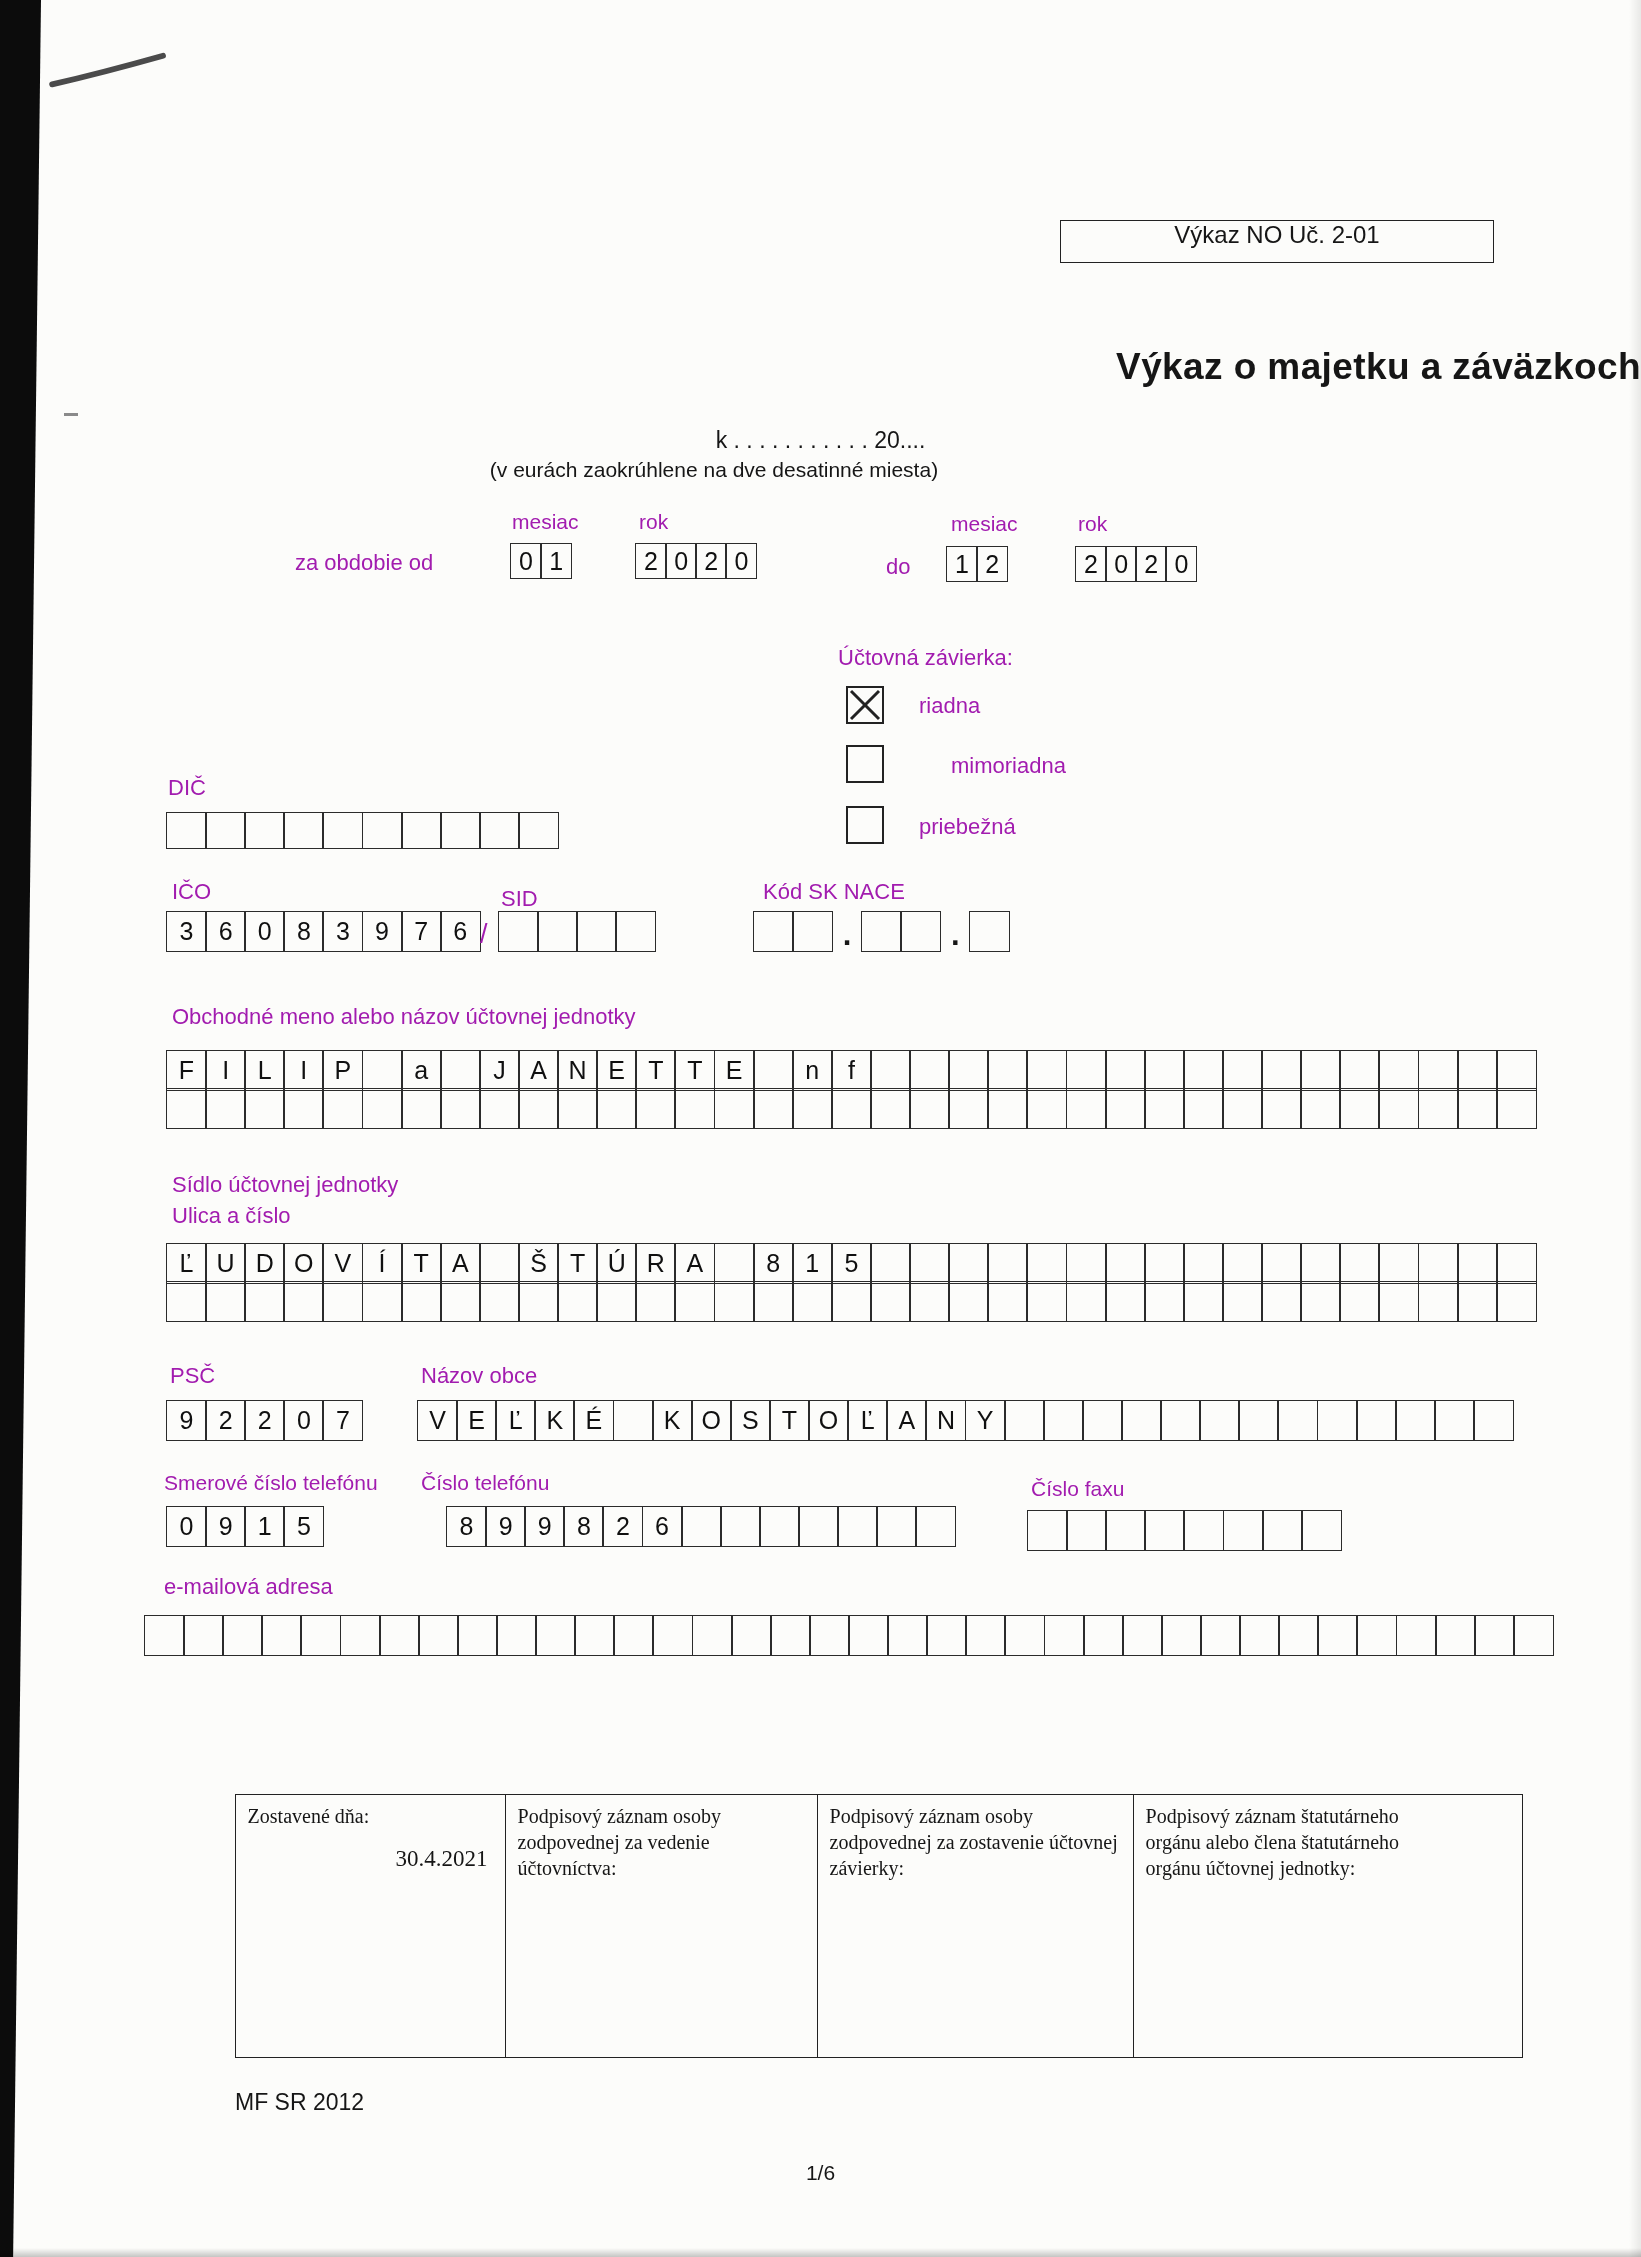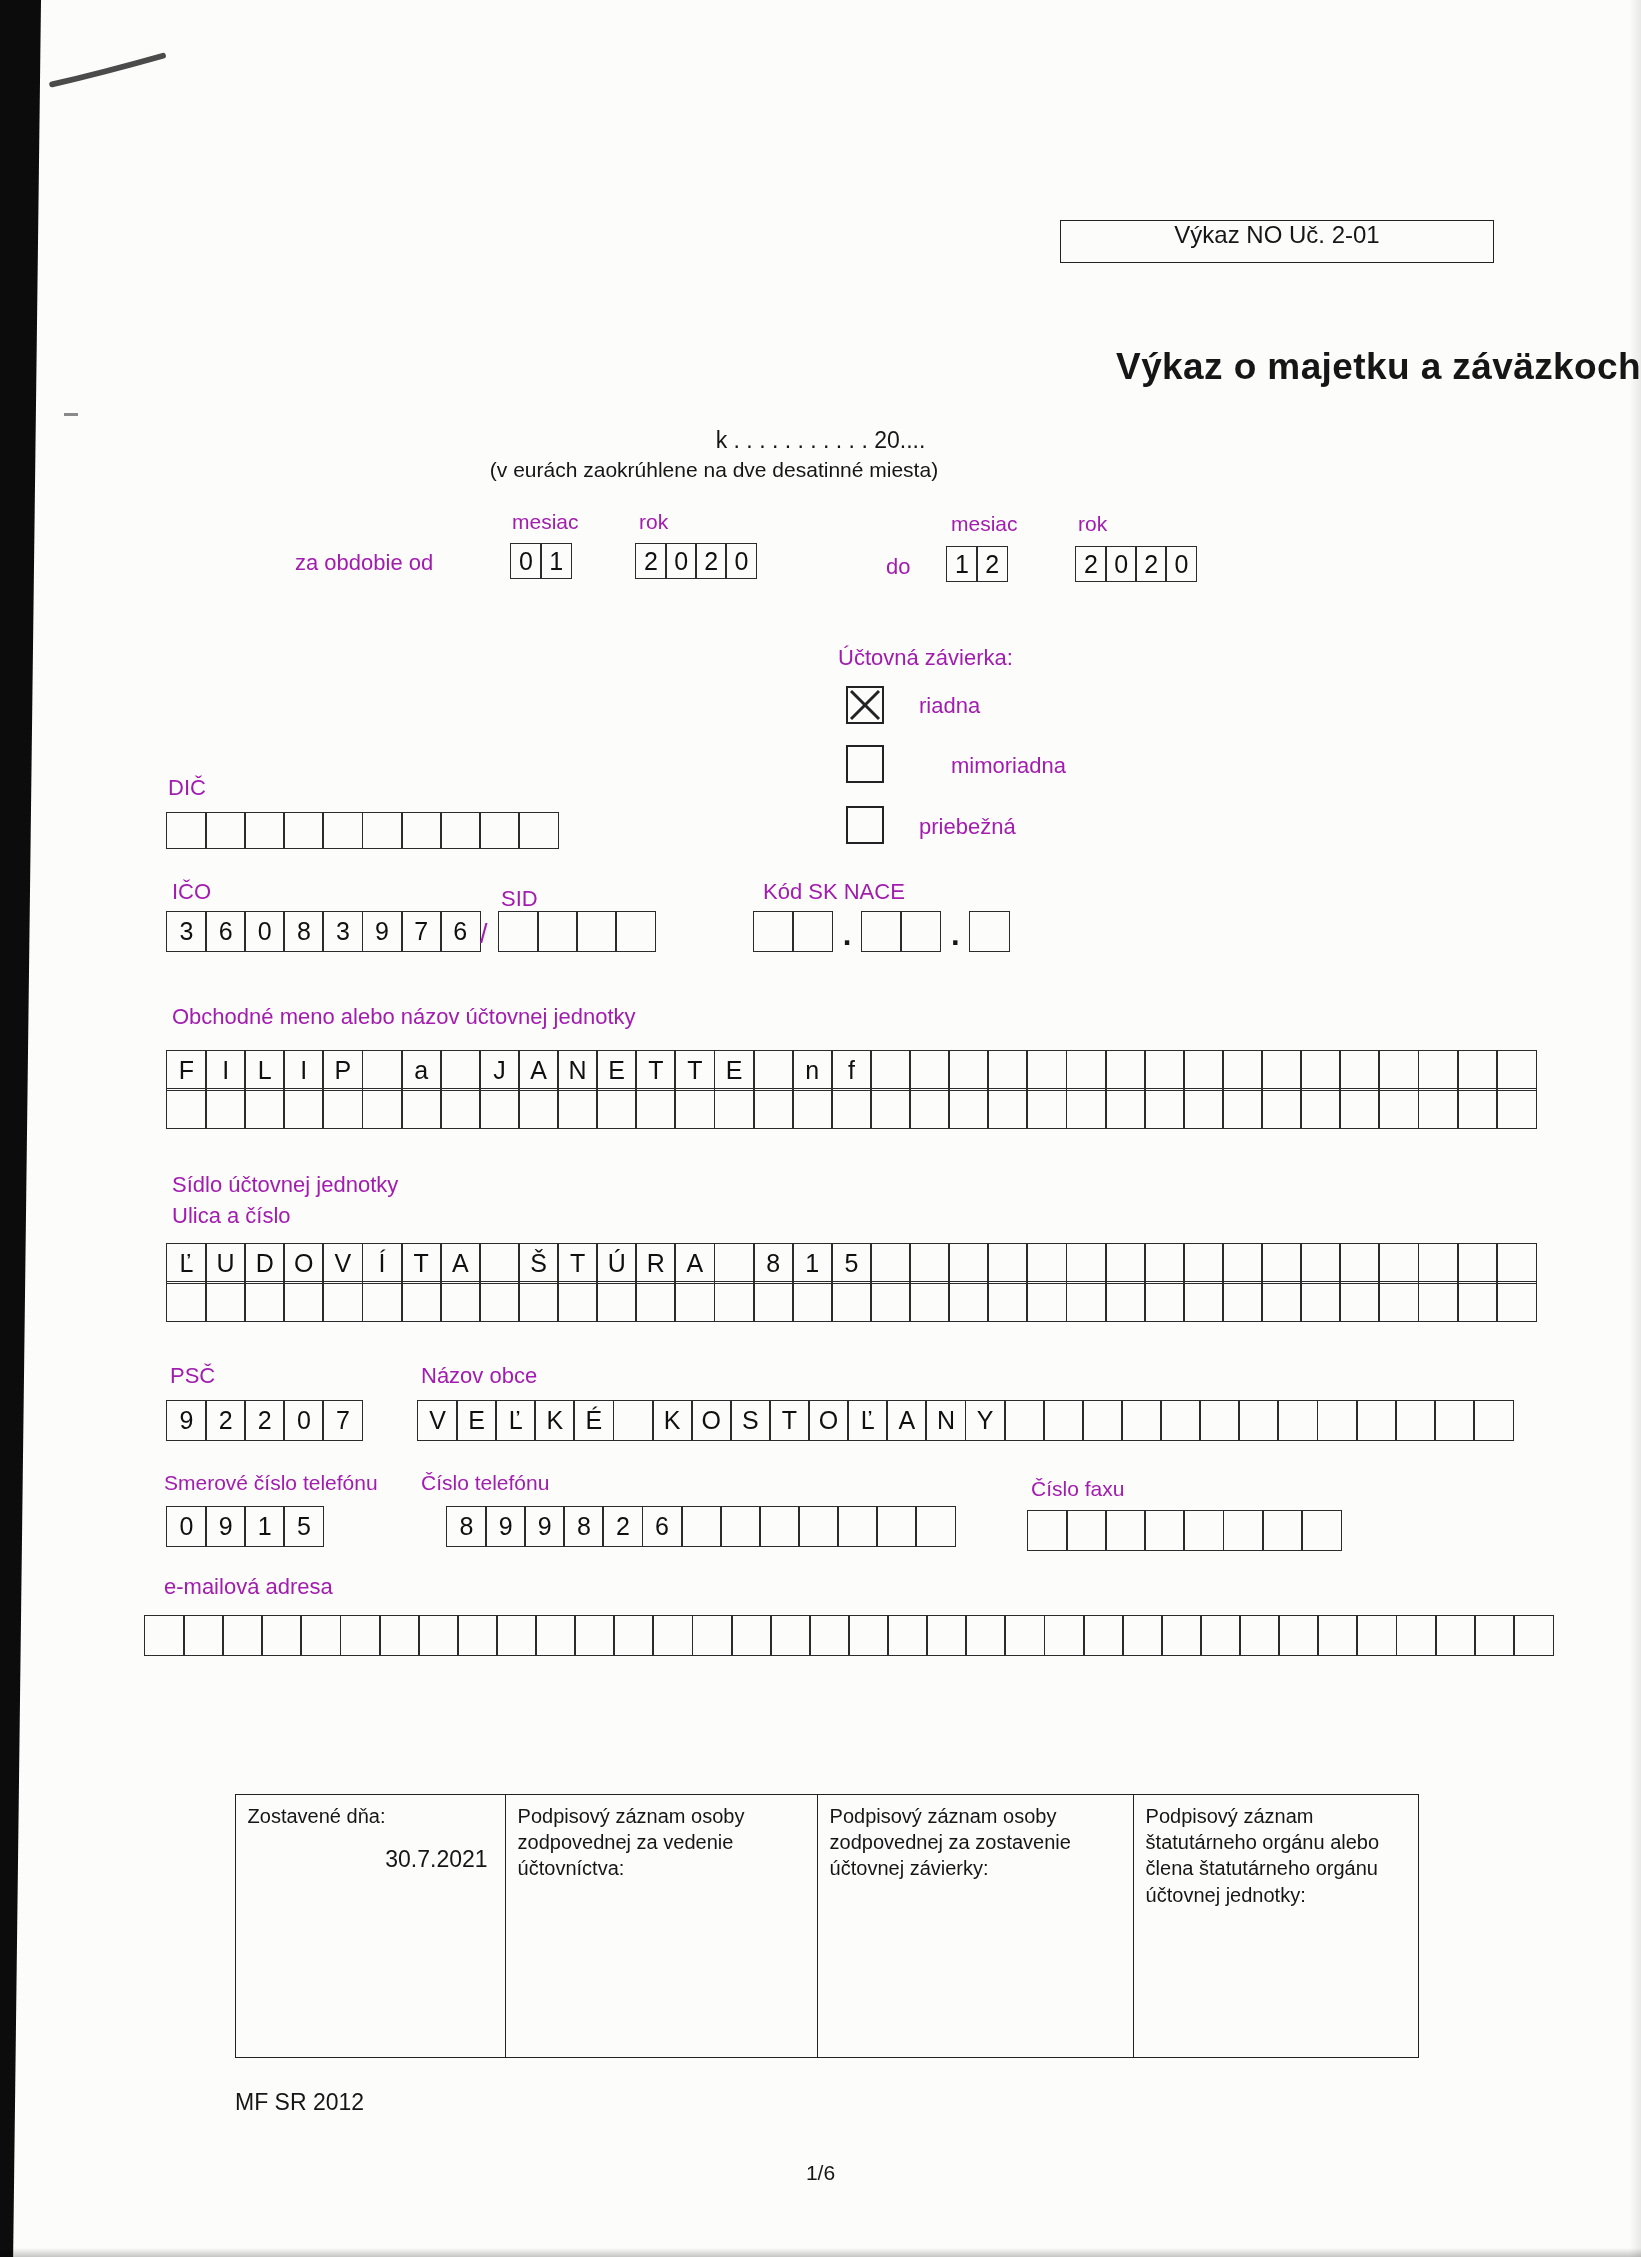--- a/index.html
+++ b/index.html
@@ -27,22 +27,22 @@
     width:var(--cw); height:var(--ch); border:1.9px solid #2b2b2b; margin-left:-1.9px;
     display:flex; align-items:center; justify-content:center;
     font-size:25px; color:#101010; box-sizing:border-box; flex:none; background:transparent;
   }
   .grid .cell:first-child{margin-left:0;}
   .cb{position:absolute; width:38px; height:38px; border:2.9px solid #222; box-sizing:border-box;}
   .cb svg{display:block; width:100%; height:100%;}
   .nace-row{position:absolute; left:753px; top:911px; display:flex; align-items:flex-end; gap:9.7px;}
   .nace-dot{font-size:31px; font-weight:bold; line-height:1; margin-bottom:1.9px;}
   .sig-table{
-    position:absolute; left:235px; top:1794px; width:1184px; height:264px;
-    display:flex; border:1.9px solid #222; box-sizing:border-box; background:transparent;
+    position:absolute; left:235px; top:1794px; width:1288px; height:264px;
+    display:flex; border:1.9px solid #222; box-sizing:border-box; background:transparent;font-family:Liberation Serif, serif;
   }
   .sig-cell{
     border-left:1.9px solid #222; padding:7.7px 11.6px; font-size:20px; line-height:1.32;
     box-sizing:border-box; flex:none;
   }
   .sig-cell:first-child{border-left:none;}
   .sig-date{ text-align:right; padding-right:5.8px; margin-top:15.4px; font-size:23px;}
   .footer-ref{position:absolute; left:235px; top:2089px; font-size:23px;}
   .page-num{position:absolute; top:2161px; left:0; width:1641px; text-align:center; font-size:21px;}
   .edge-left{
@@ -437,21 +437,21 @@
       <div class="cell"></div>
       <div class="cell"></div>
       <div class="cell"></div>
       <div class="cell"></div>
       <div class="cell"></div>
     </div>
 
   <div class="sig-table">
     <div class="sig-cell" style="width:269px;">
       <span>Zostavené dňa:</span>
-      <div class="sig-date">30.7.2021</div>
+      <div class="sig-date">30.4.2021</div>
     </div>
     <div class="sig-cell" style="width:312px;">Podpisový záznam osoby zodpovednej za vedenie účtovníctva:</div>
     <div class="sig-cell" style="width:316px;">Podpisový záznam osoby zodpovednej za zostavenie účtovnej závierky:</div>
     <div class="sig-cell" style="width:287px;">Podpisový záznam štatutárneho orgánu alebo člena štatutárneho orgánu účtovnej jednotky:</div>
   </div>
 
   <div class="footer-ref">MF SR 2012</div>
   <div class="page-num">1/6</div>
 
 </div>

